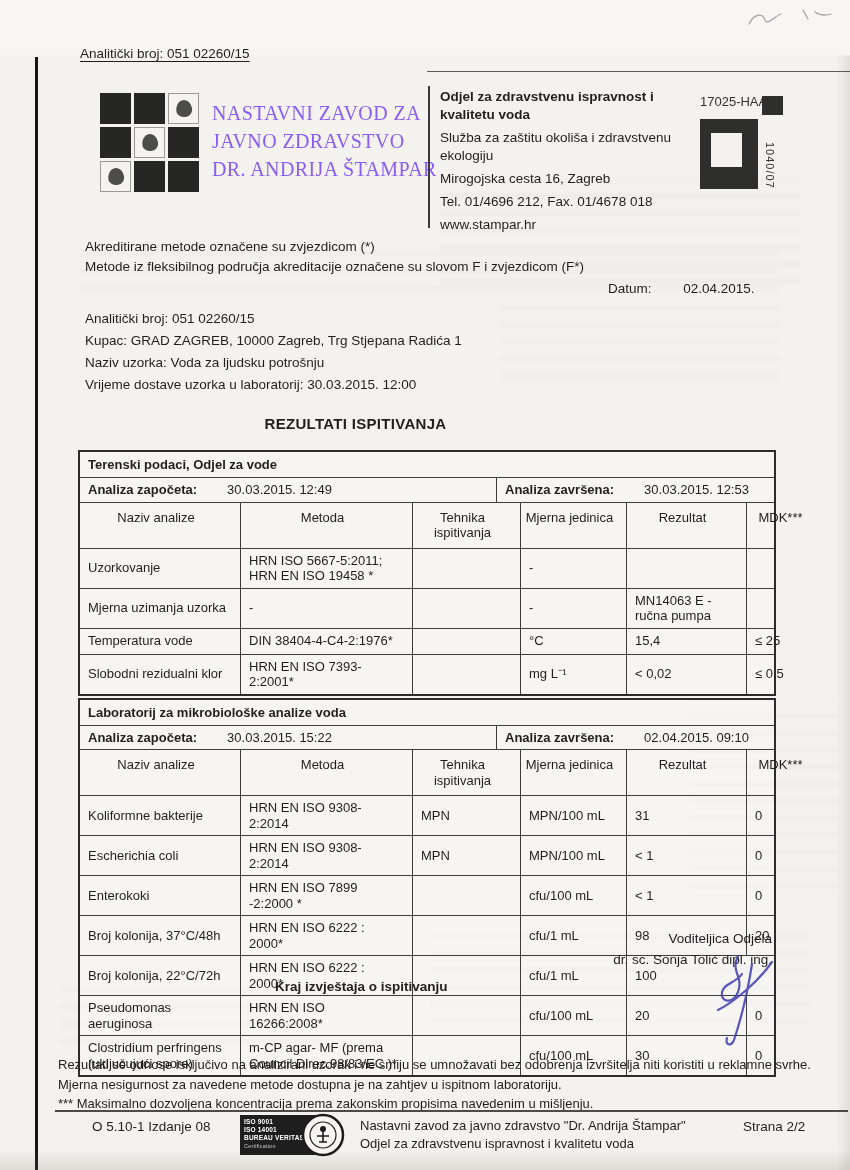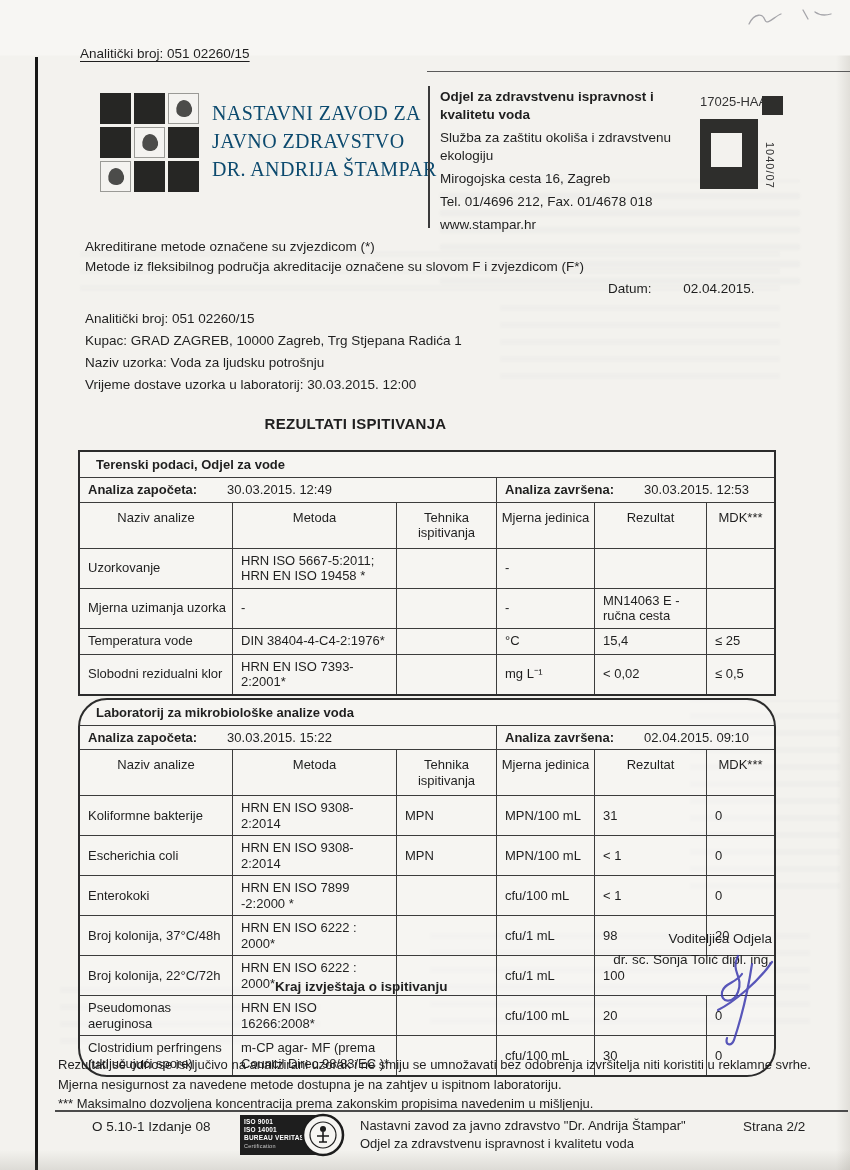--- a/index.html
+++ b/index.html
@@ -16,21 +16,21 @@
   .bleed{position:absolute;opacity:.5;filter:blur(1px);
          background:repeating-linear-gradient(0deg,rgba(0,0,0,0) 0 11px,rgba(110,115,135,.075) 11px 17px);}
   
   .top-number{left:80px;top:46px;font-size:13.5px;text-decoration:underline;text-underline-offset:3px;}
   .top-rule{left:427px;top:71px;width:423px;height:1px;background:#5a5a5a;}
   
   .logo{left:100px;top:93px;display:grid;grid-template-columns:repeat(3,31px);grid-template-rows:repeat(3,31px);gap:3px;}
   .logo .sq{background:#262624;}
   .logo .bl{background:#f4f3f0;border:1px solid #9a9a96;display:flex;align-items:center;justify-content:center;}
   .logo .blob{width:16px;height:17px;background:#4c4c4a;border-radius:50% 50% 45% 55%/62% 55% 45% 38%;transform:rotate(-10deg);}
-  .org-name{left:212px;top:99px;font-family:"Liberation Serif",serif;font-size:20px;line-height:28px;color:#0c4a6e;letter-spacing:.4px;}
+  .org-name{left:212px;top:99px;font-family:"Liberation Serif",serif;font-size:20px;line-height:28px;color:#8b5cf6;letter-spacing:.4px;}
   .hdr-divider{left:428px;top:86px;width:2px;height:142px;background:#3a3a3a;}
   .dept{left:440px;top:88px;width:272px;font-size:13.5px;line-height:18px;}
   .dept .b{font-weight:bold;margin-bottom:5px;}
   .dept .l{margin-bottom:5px;}
   
   .haa{left:698px;top:92px;width:110px;height:130px;}
   .haa .lbl{position:absolute;left:2px;top:2px;font-size:13px;color:#333;}
   .haa .small{position:absolute;left:64px;top:4px;width:21px;height:19px;background:#2e2e2c;}
   .haa .big{position:absolute;left:2px;top:27px;width:58px;height:70px;background:#2e2e2c;}
   .haa .hole{position:absolute;left:11px;top:14px;width:31px;height:34px;background:#f3f2ee;}
@@ -40,24 +40,24 @@
   .datum{left:608px;top:281px;font-size:13.5px;}
   .datum .v{margin-left:28px;}
   .meta{left:85px;top:308px;font-size:13.5px;}
   .meta div{margin-bottom:0;}
   .m1{margin-bottom:10px;}
   .meta .row{line-height:22px;}
   .results-title{left:0;top:415px;width:711px;text-align:center;font-size:15px;font-weight:bold;letter-spacing:.3px;}
   
   .tables{left:78px;top:450px;width:698px;}
   .tbl{border:2px solid #2c2c2c;background:rgba(255,255,255,.25);}
-  .tbl + .tbl{margin-top:2px;border-radius:29px;}
-  .tsec{font-weight:bold;font-size:13px;padding:5px 16px;}
+  .tbl + .tbl{margin-top:2px;}
+  .tsec{font-weight:bold;font-size:13px;padding:5px 8px;}
   .trow{display:grid;border-top:1px solid #3c3c3c;}
-  .trow.cols{grid-template-columns:152px 164px 100px 98px 112px 68px;}
+  .trow.cols{grid-template-columns:152px 164px 100px 98px 112px 68px;gap:8px;}
   .trow.metarow{grid-template-columns:416px 278px;}
   .tcell{font-size:13px;line-height:15.5px;padding:4px 5px 4px 8px;}
   .trow .tcell + .tcell{border-left:1px solid #3c3c3c;}
   .thead .tcell{text-align:center;padding:7px 3px;}
   .metacell b{margin-right:30px;}
   .dr .tcell{min-height:17px;display:flex;align-items:center;}
   
   .sig-block{right:78px;top:928px;text-align:right;font-size:13.5px;line-height:21px;}
   .end-note{left:262px;top:979px;font-size:13.5px;font-weight:bold;margin-left:13px;}
   .sig-svg{left:700px;top:948px;}
@@ -177,21 +177,21 @@
           <div class="tcell"></div>
           <div class="tcell">-</div>
           <div class="tcell"></div>
           <div class="tcell"></div>
         </div>
         <div class="trow cols dr">
           <div class="tcell">Mjerna uzimanja uzorka</div>
           <div class="tcell">-</div>
           <div class="tcell"></div>
           <div class="tcell">-</div>
-          <div class="tcell">MN14063 E - ručna cesta</div>
+          <div class="tcell">MN14063 E - ručna pumpa</div>
           <div class="tcell"></div>
         </div>
         <div class="trow cols dr">
           <div class="tcell">Temperatura vode</div>
           <div class="tcell">DIN 38404-4-C4-2:1976*</div>
           <div class="tcell"></div>
           <div class="tcell">°C</div>
           <div class="tcell">15,4</div>
           <div class="tcell">≤ 25</div>
         </div>

